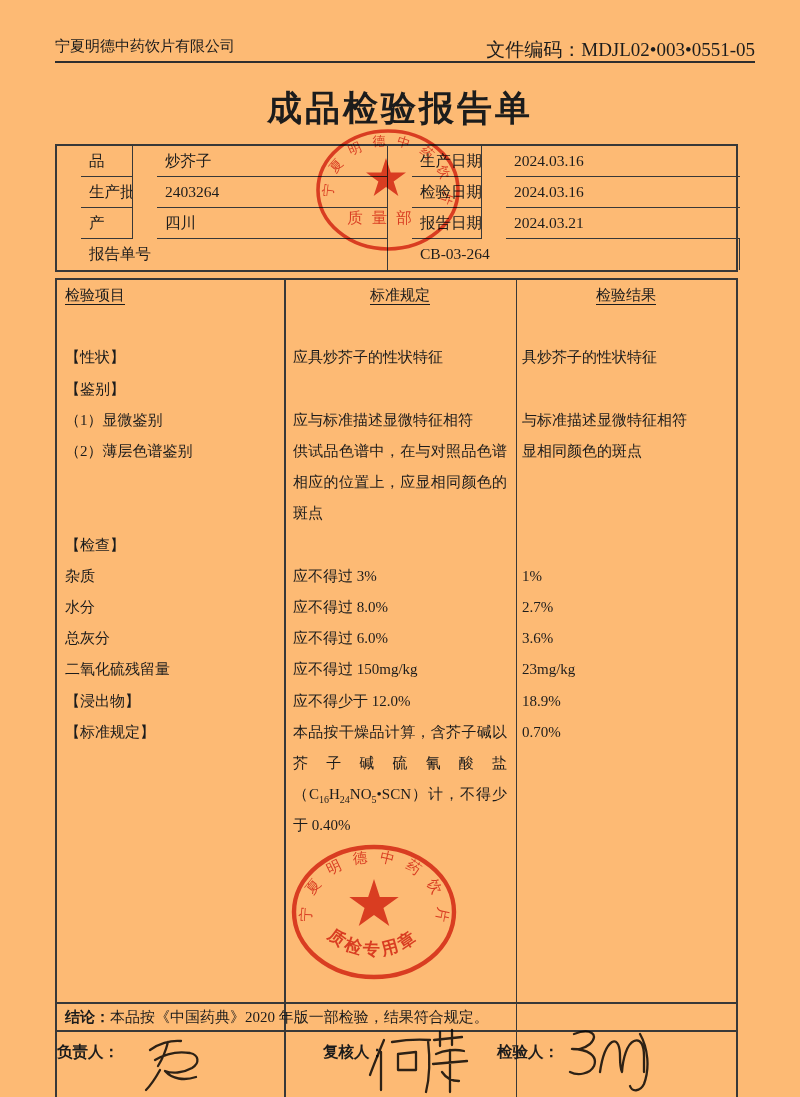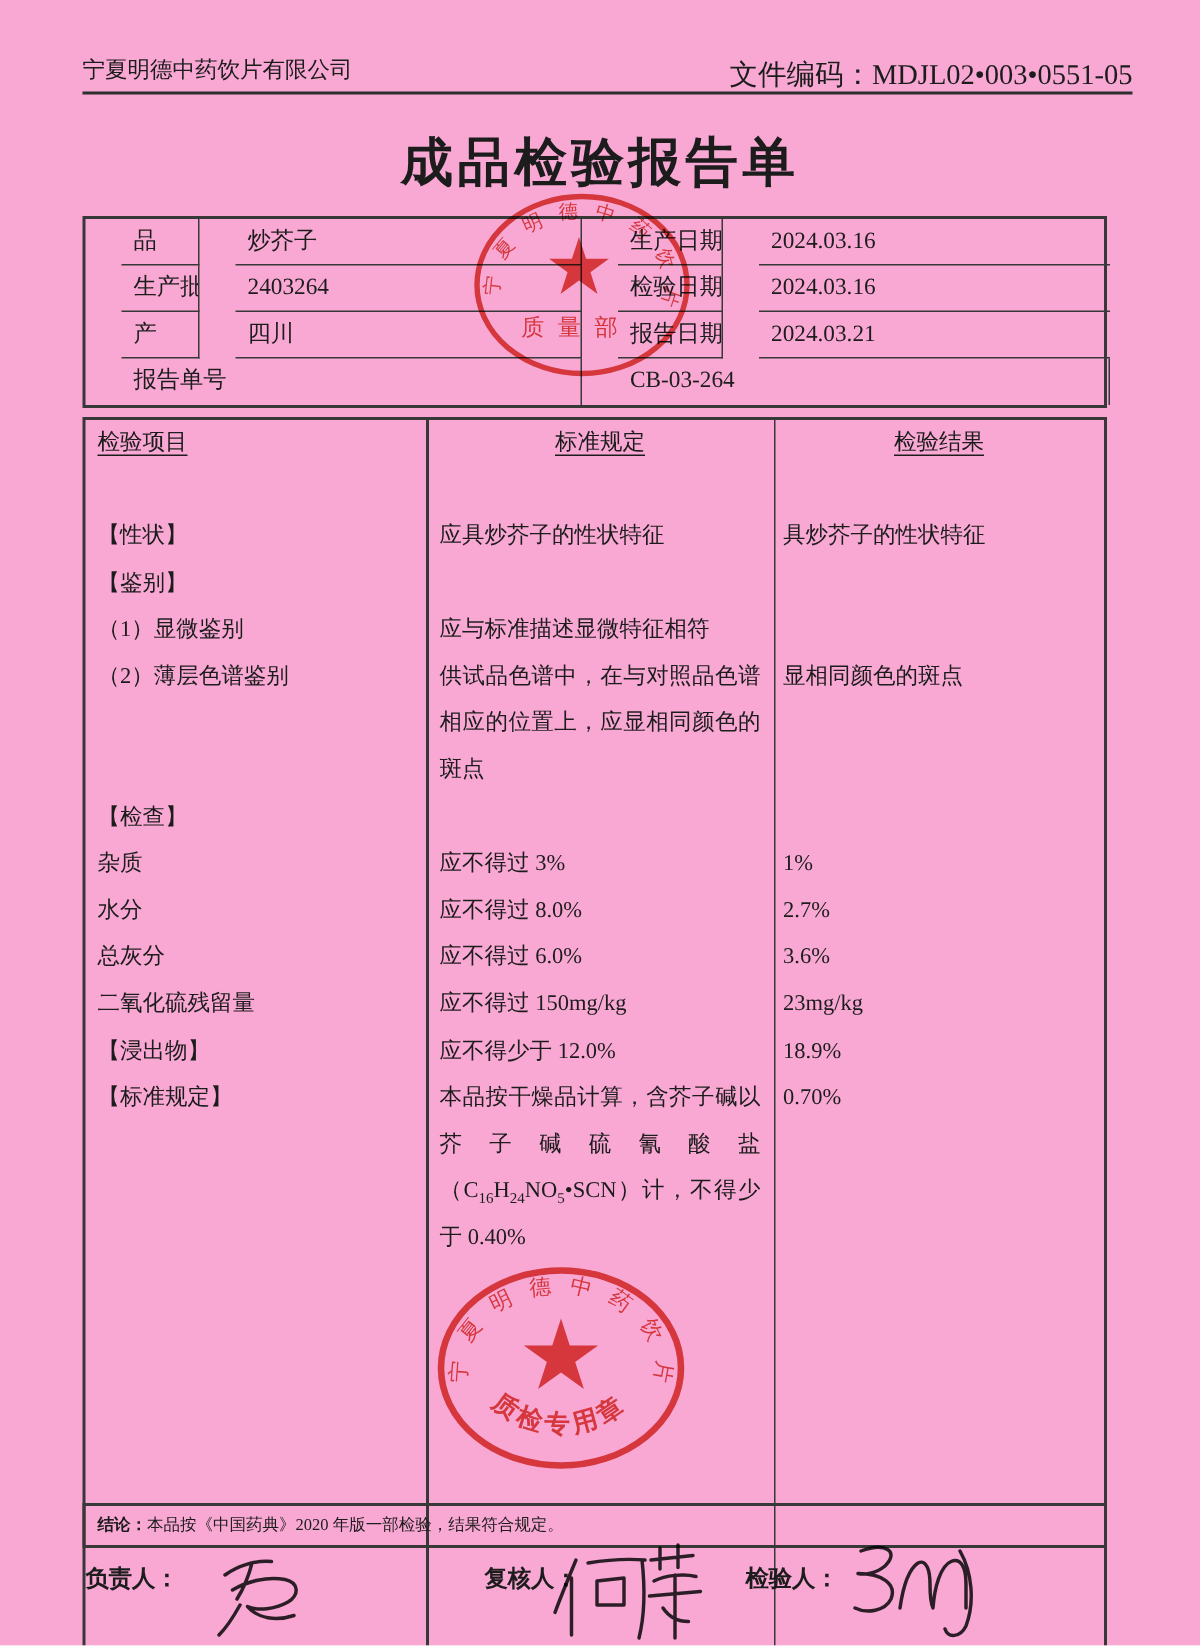--- a/index.html
+++ b/index.html
@@ -1,16 +1,16 @@
 <!DOCTYPE html>
 <html><head>
 <meta charset="utf-8">
 <style>
   html,body{margin:0;padding:0;background:#ffffff;}
-  .page{position:relative;width:800px;height:1097px;background:#f9a8d4;overflow:hidden;
+  .page{position:relative;width:800px;height:1097px;background:#fdba74;overflow:hidden;
         font-family:"Liberation Serif","DejaVu Serif",serif;color:#1c1c1c;}
   
   .hdr-company{position:absolute;left:55px;top:37px;font-size:15px;}
   .hdr-code{position:absolute;right:45px;top:37px;font-size:19px;}
   .hdr-line{position:absolute;left:55px;top:61px;width:700px;height:2.2px;background:#2e2e2e;}
   .title{position:absolute;left:0;top:85px;width:100%;text-align:center;
          font-size:35px;font-weight:bold;letter-spacing:3px;}
   
   .info-table{position:absolute;left:55px;top:144px;width:683px;box-sizing:border-box;
               display:grid;grid-template-columns:76px 255px 94px 258px;
@@ -30,21 +30,21 @@
   .mt-row.hdr{height:62.4px;}
   .mt-cell{box-sizing:border-box;line-height:31.2px;font-size:15px;min-height:31.2px;}
   .c-item{width:227px;padding:0 6px 0 8px;}
   .c-std{width:230px;padding:0 7px 0 9px;text-align:justify;text-justify:inter-ideograph;}
   .c-res{width:222px;padding:0 6px 0 8px;}
   .hdr .c-std,.hdr .c-res{text-align:center;}
   .u{text-decoration:underline;text-underline-offset:4px;text-decoration-thickness:1.2px;}
   sub{font-size:10px;line-height:0;}
   
   .conclusion{position:absolute;left:55px;top:1002px;width:683px;height:30px;box-sizing:border-box;
-              border:2px solid #383838;line-height:26px;font-size:11px;padding-left:8px;white-space:nowrap;}
+              border:2px solid #383838;line-height:26px;font-size:15px;padding-left:8px;white-space:nowrap;}
   .conclusion .lbl{font-weight:bold;}
   .sig-label{position:absolute;top:1042px;font-size:15.5px;font-weight:600;}
   .sig-resp{left:57px;} .sig-rev{left:288px;margin-left:35px;} .sig-insp{left:497px;}
   
   .overlay{position:absolute;left:0;top:0;width:800px;height:1097px;pointer-events:none;
            mix-blend-mode:multiply;}
   .stamp{opacity:.86;}
   .sig{opacity:.95;}
 </style>
 </head>
@@ -93,20 +93,21 @@
       <div class="mt-cell c-res">具炒芥子的性状特征</div>
     </div>
     <div class="mt-row">
       <div class="mt-cell c-item">【鉴别】</div>
       <div class="mt-cell c-std"></div>
       <div class="mt-cell c-res"></div>
     </div>
     <div class="mt-row">
       <div class="mt-cell c-item">（1）显微鉴别</div>
       <div class="mt-cell c-std">应与标准描述显微特征相符</div>
+      <div class="mt-cell c-res">与标准描述显微特征相符</div>
     </div>
     <div class="mt-row">
       <div class="mt-cell c-item">（2）薄层色谱鉴别</div>
       <div class="mt-cell c-std">供试品色谱中，在与对照品色谱相应的位置上，应显相同颜色的斑点</div>
       <div class="mt-cell c-res">显相同颜色的斑点</div>
     </div>
     <div class="mt-row">
       <div class="mt-cell c-item">【检查】</div>
       <div class="mt-cell c-std"></div>
       <div class="mt-cell c-res"></div>

